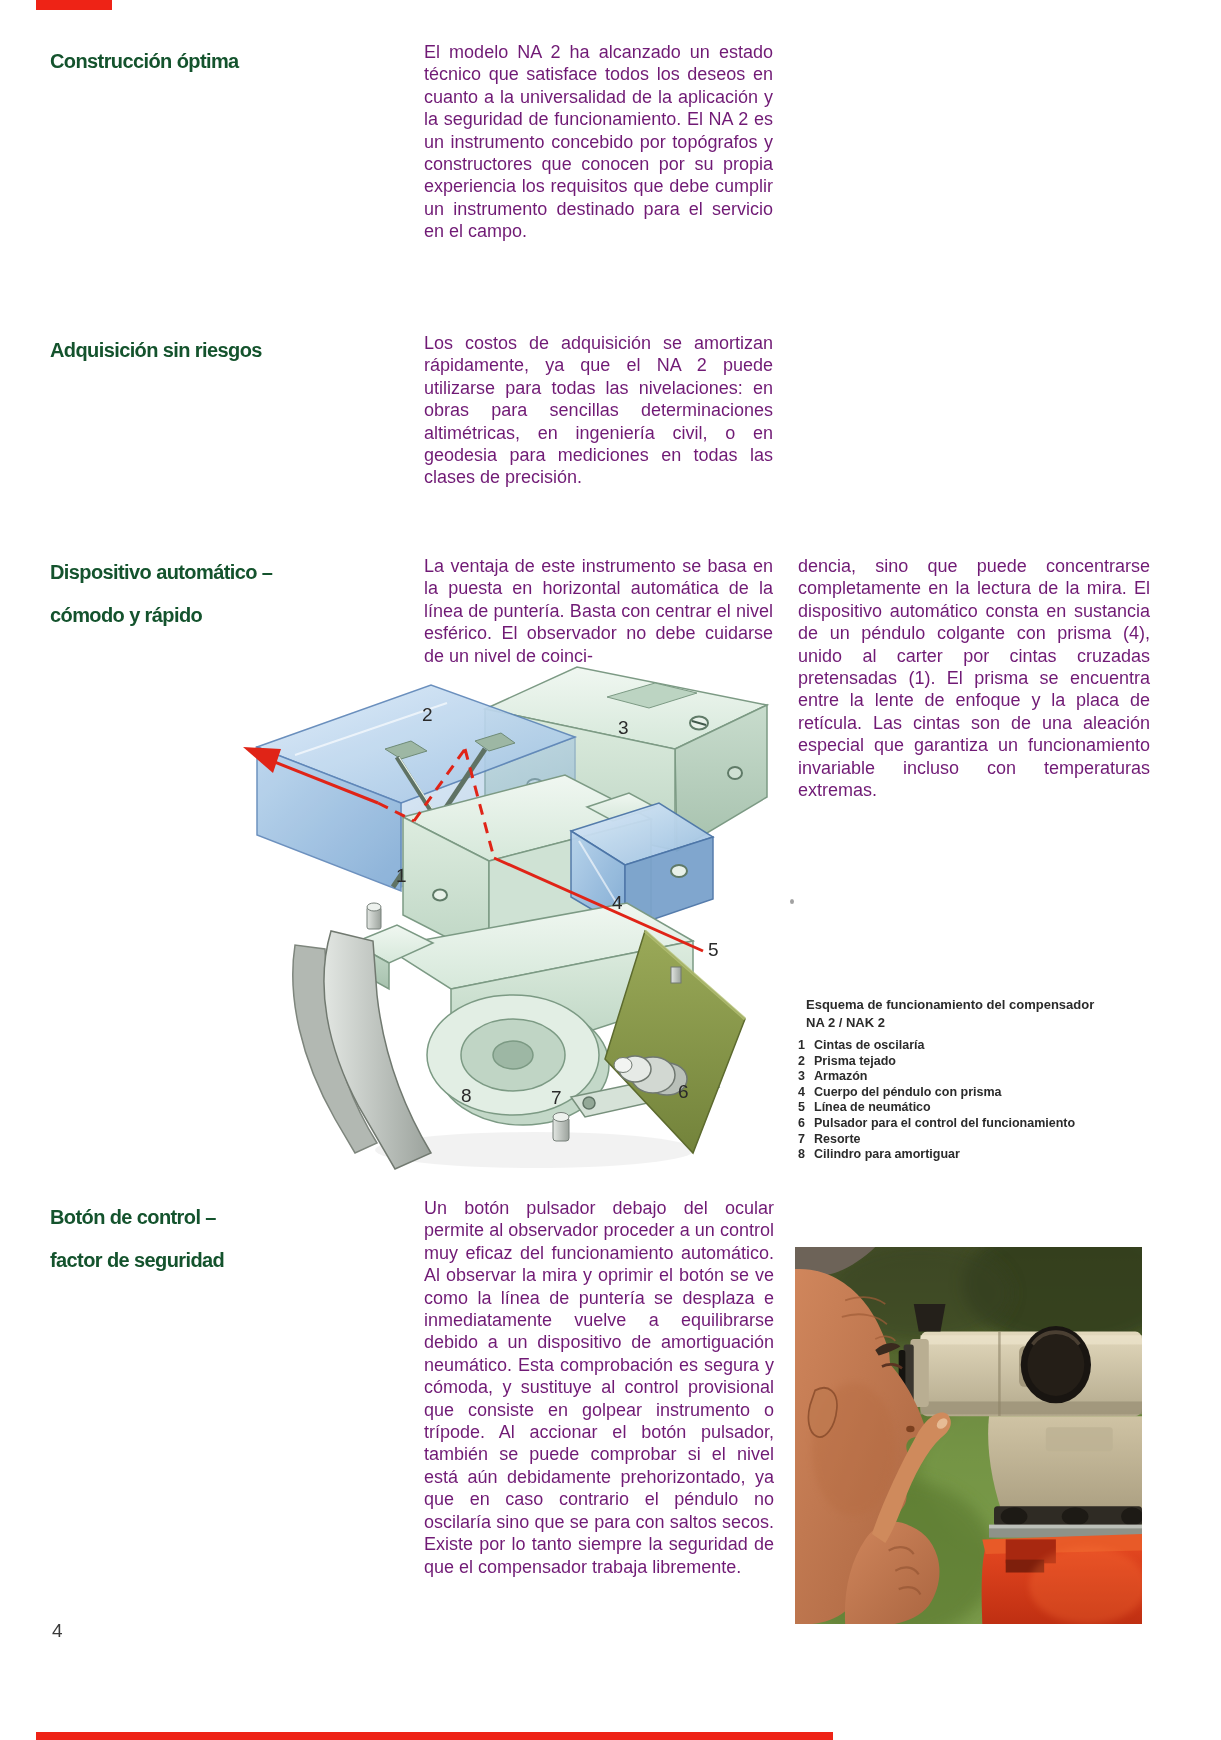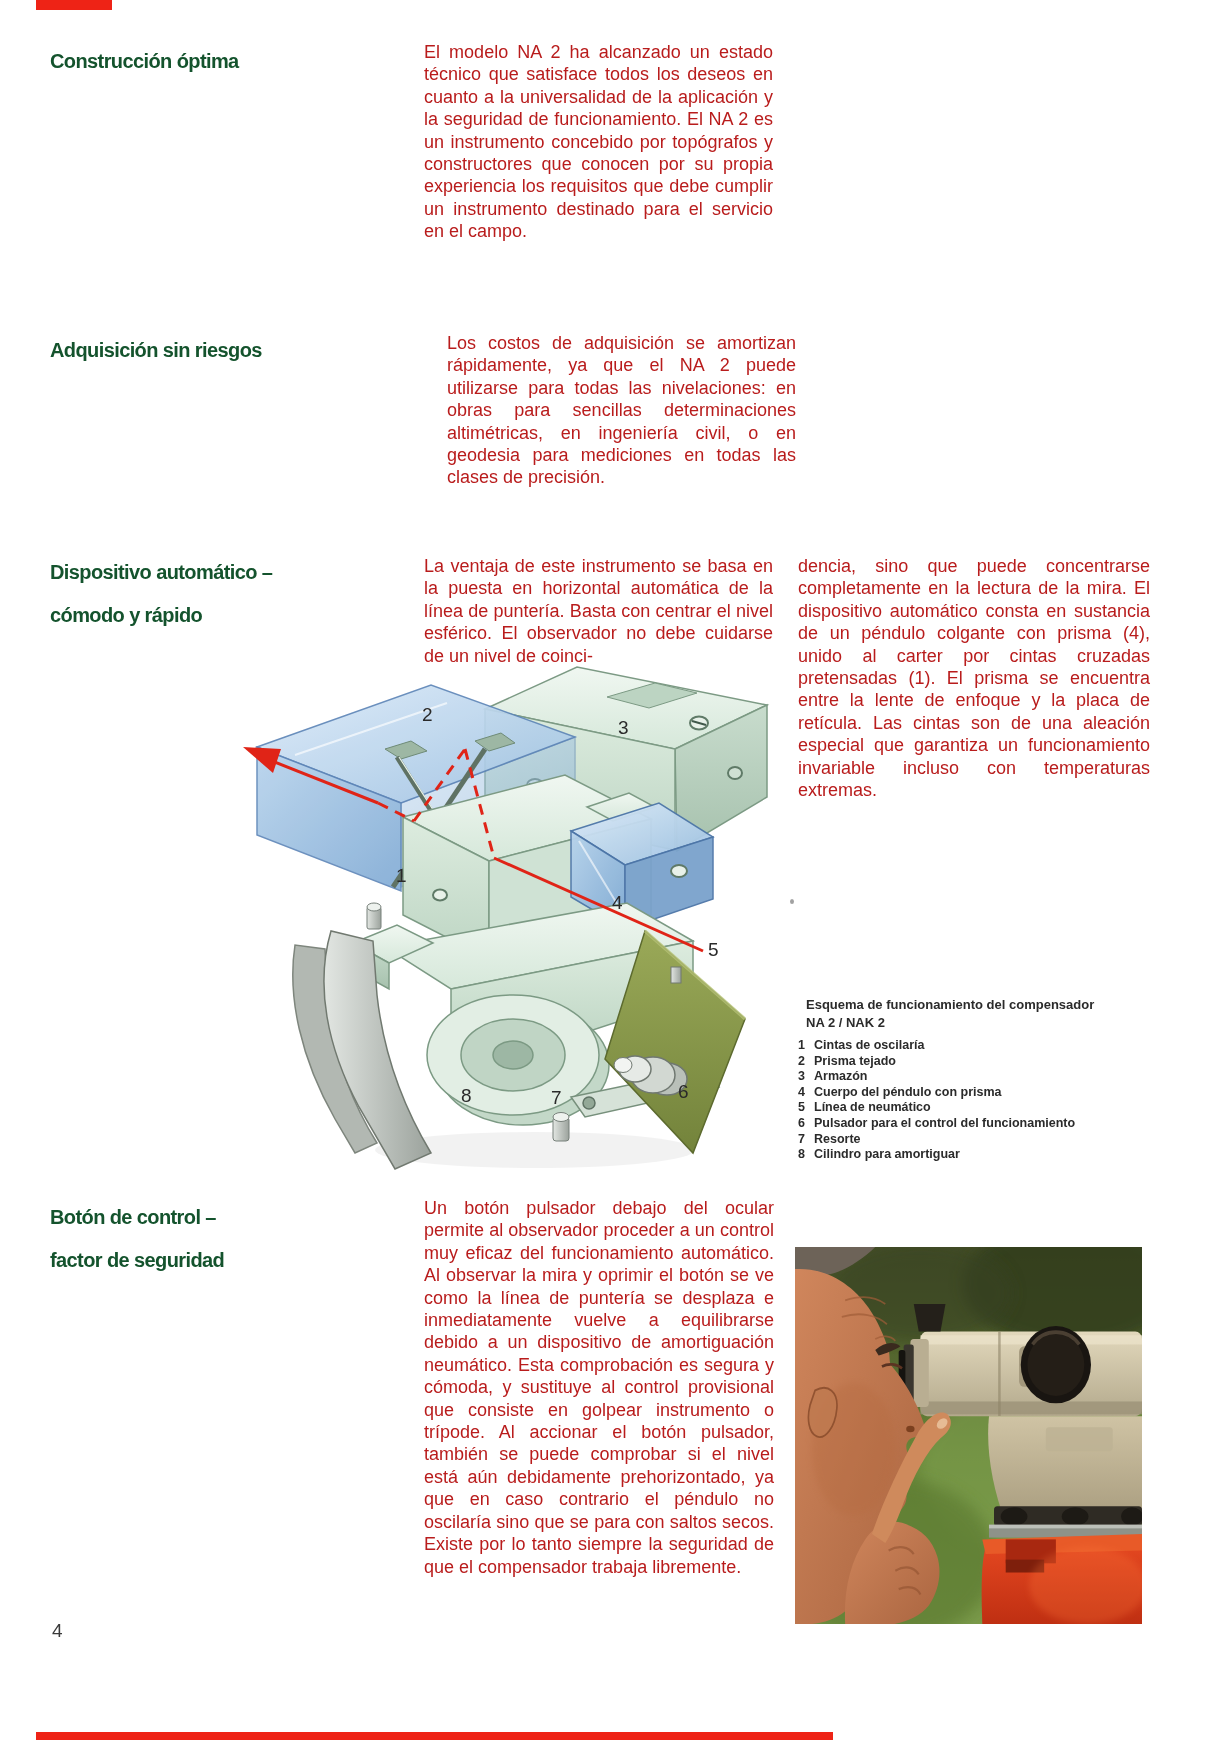--- a/index.html
+++ b/index.html
@@ -16,25 +16,25 @@
     position:absolute;margin:0;color:#14532d;
     font-size:20px;font-weight:700;letter-spacing:-0.6px;line-height:43px;
   }
   .pos-h1{left:50px;top:40px;}
   .pos-h2{left:50px;top:329px;}
   .pos-h3{left:50px;top:551px;}
   .pos-h4{left:50px;top:1196px;}
   .heading .hline{display:block;}
 
   .body{
-    position:absolute;margin:0;color:#b91c1c;
+    position:absolute;margin:0;color:#701a75;
     font-size:18px;line-height:22.4px;text-align:justify;
   }
   .pos-p1{left:424px;top:41px;width:349px;}
-  .pos-p2{left:424px;top:332px;width:349px;margin-left:23px;}
+  .pos-p2{left:424px;top:332px;width:349px;}
   .pos-p3{left:424px;top:555px;width:349px;}
   .pos-p4{left:798px;top:555px;width:352px;}
   .pos-p5{left:424px;top:1197px;width:350px;}
 
   .diagram{position:absolute;left:235px;top:645px;width:535px;height:535px;margin:0;}
   .diagram svg{position:absolute;left:0;top:0;}
   .fig-num{
     position:absolute;color:#2a2a2a;font-size:19px;line-height:19px;font-weight:400;
   }
 

